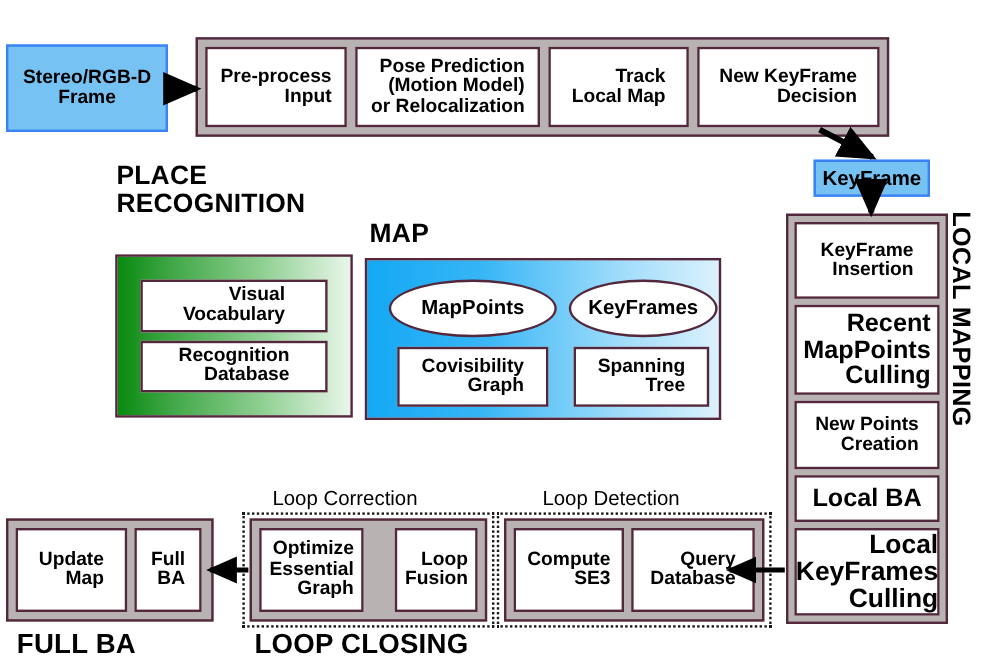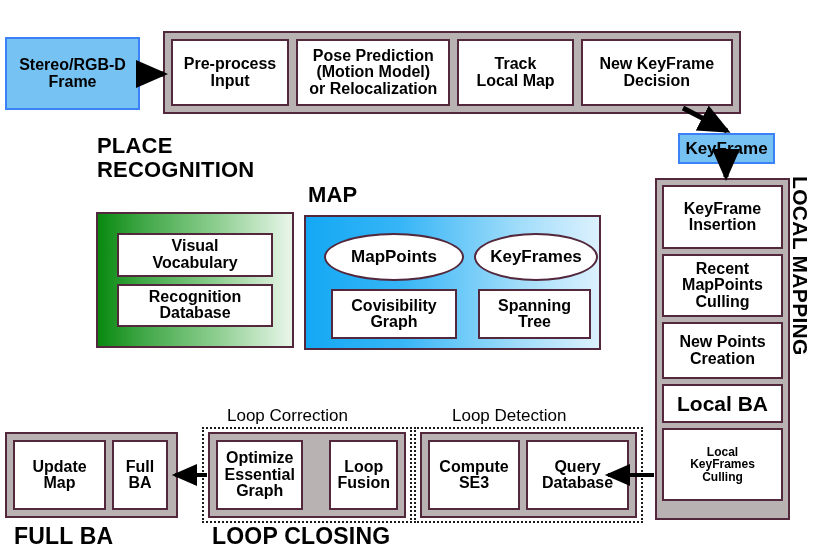--- a/index.html
+++ b/index.html
@@ -41,21 +41,21 @@
   }
   .module.vert { flex-direction: column; }
 
   
   .node {
     background: #ffffff;
     border: 2px solid #53283c;
     display: flex;
     align-items: center;
     justify-content: center;
-    text-align: center;
+    text-align: right;
     font-weight: bold;
     color: #000000;
     line-height: 1.03;
     white-space: pre-line;
     box-sizing: border-box;
   }
 
   
   .blue-box {
     background: #76c2f2;
@@ -141,27 +141,27 @@
 Local Map</div>
     <div class="node" style="width:155px; font-size:16px;">New KeyFrame
 Decision</div>
   </div>
 
   <div class="abs blue-box" style="left:678px; top:133px; width:97px; height:31px; font-size:17px;">KeyFrame</div>
 
   <div class="abs module vert" style="left:655px; top:178px; width:135px; height:342px; padding:5px; gap:5px;">
     <div class="node" style="height:64px; font-size:16px;">KeyFrame
 Insertion</div>
-    <div class="node" style="height:63px; font-size:16px;">Recent
+    <div class="node" style="height:75px; font-size:21px;">Recent
 MapPoints
 Culling</div>
     <div class="node" style="height:57px; font-size:16px;">New Points
 Creation</div>
     <div class="node" style="height:39px; font-size:21px;">Local BA</div>
-    <div class="node" style="height:73px; font-size:12px;">Local
+    <div class="node" style="height:73px; font-size:22px;">Local
 KeyFrames
 Culling</div>
   </div>
 
   <div class="abs vlabel" style="left:812px; top:176px; font-size:21px;">LOCAL MAPPING</div>
 
   <div class="abs section-title" style="left:97px; top:134px; font-size:22px;">PLACE
 RECOGNITION</div>
 
   <div class="abs panel-green" style="left:96px; top:212px; width:198px; height:136px; padding:19px; display:flex; flex-direction:column; gap:7px;">

